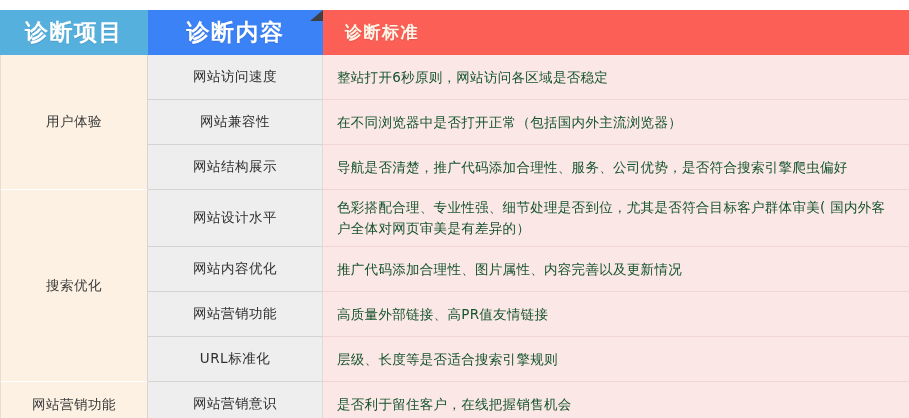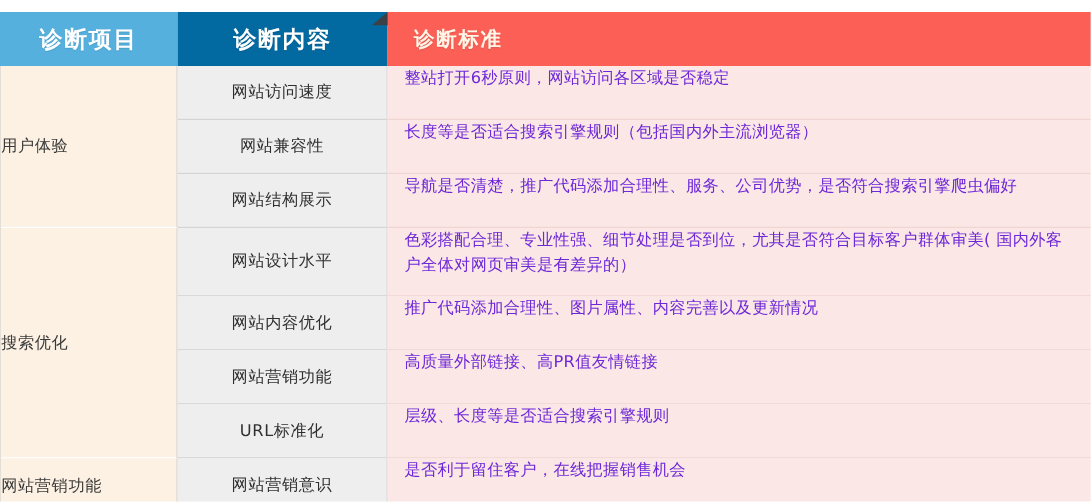--- a/index.html
+++ b/index.html
@@ -30,34 +30,34 @@
     width: 909px;
     height: 45px;
     display: flex;
     align-items: stretch;
   }
   .hdr {
     position: relative;
     display: flex;
     align-items: center;
     color: #ffffff;
-    font-size: 19px;
+    font-size: 23px;
     font-weight: bold;
     letter-spacing: 1.5px;
     box-sizing: border-box;
     text-shadow: 0 1px 1px rgba(0,0,0,0.10);
   }
   .hdr-project {
     width: 148px;
     background: #55b0de;
     justify-content: center;
   }
   .hdr-content {
     width: 175px;
-    background: #0369a1;
+    background: #3b82f6;
     justify-content: center;
   }
   .hdr-standard {
     width: 586px;
     background: #fb5f55;
     justify-content: flex-start;
     padding-left: 22px;
     color: #fff6e8;
     font-size: 17px;
   }
@@ -102,20 +102,21 @@
     flex-direction: column;
   }
 
   
   .cell-project {
     background: #fcf1e3;
     color: #3a3a3a;
     font-size: 13.5px;
     display: flex;
     align-items: center;
+    justify-content: center;
     box-sizing: border-box;
     border-bottom: 1px solid #ffffff;
     border-right: 1px solid #d8d4cd;
     text-align: center;
     letter-spacing: 0.5px;
   }
   .cell-project:last-child { border-bottom: none; }
 
   
   .cell-content {
@@ -128,24 +129,24 @@
     box-sizing: border-box;
     border-bottom: 1px solid #d4d4d4;
     border-right: 1px solid #dcdcdc;
     letter-spacing: 0.5px;
   }
   .cell-content:last-child { border-bottom: 1px solid #d4d4d4; }
 
   
   .cell-standard {
     background: #fbe7e5;
-    color: #6d28d9;
+    color: #14532d;
     font-size: 13.5px;
     display: flex;
-    align-items: flex-start;
+    align-items: center;
     box-sizing: border-box;
     border-bottom: 1px solid #f0d6d3;
     padding-left: 14px;
     padding-right: 10px;
     line-height: 1.55;
     letter-spacing: 0.3px;
   }
 
   .h45 { height: 45px; }
   .h57 { height: 57px; }
@@ -209,21 +210,21 @@
       <div class="cell-content h45">
         <span>网站营销意识</span>
       </div>
     </div>
 
     <div class="col-standard">
       <div class="cell-standard h45">
         <span>整站打开6秒原则，网站访问各区域是否稳定</span>
       </div>
       <div class="cell-standard h45">
-        <span>长度等是否适合搜索引擎规则（包括国内外主流浏览器）</span>
+        <span>在不同浏览器中是否打开正常（包括国内外主流浏览器）</span>
       </div>
       <div class="cell-standard h45">
         <span>导航是否清楚，推广代码添加合理性、服务、公司优势，是否符合搜索引擎爬虫偏好</span>
       </div>
       <div class="cell-standard h57">
         <span>色彩搭配合理、专业性强、细节处理是否到位，尤其是否符合目标客户群体审美( 国内外客户全体对网页审美是有差异的）</span>
       </div>
       <div class="cell-standard h45">
         <span>推广代码添加合理性、图片属性、内容完善以及更新情况</span>
       </div>

